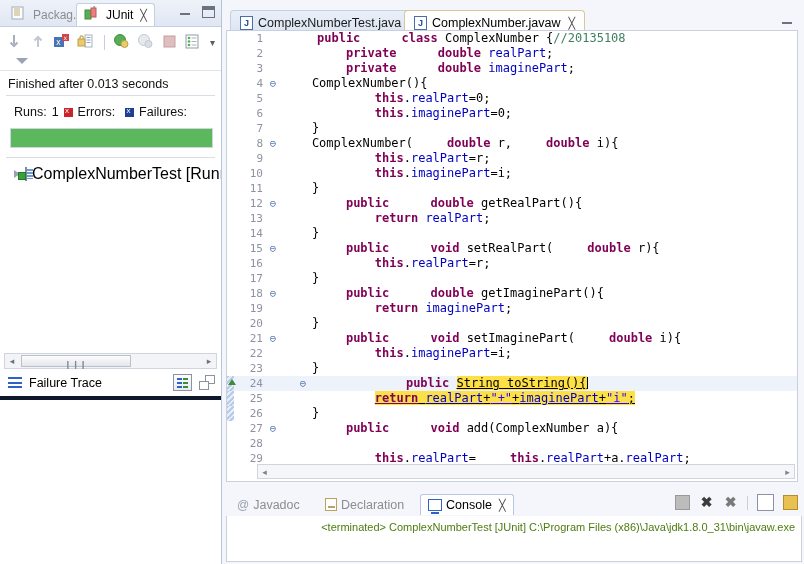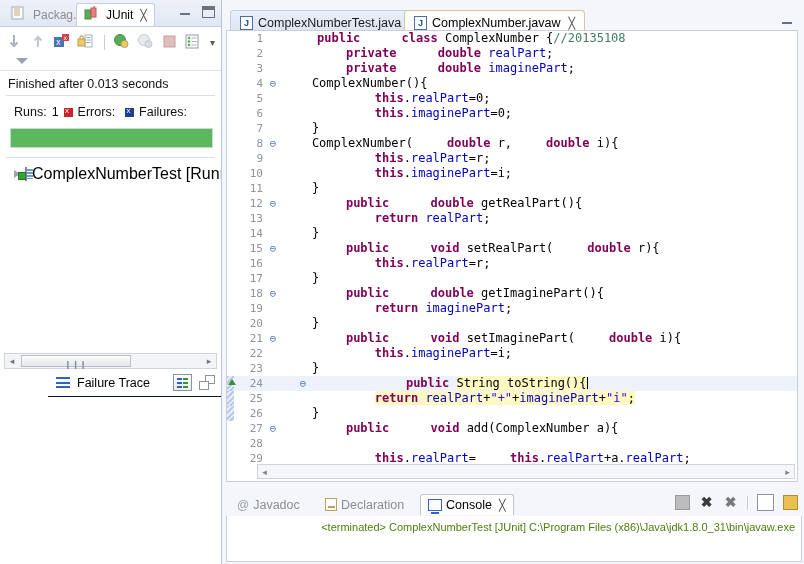--- a/index.html
+++ b/index.html
@@ -62,21 +62,21 @@
       border:1px solid #237a23;box-sizing:border-box;}
 
   .hscroll{margin:0 4px;height:16px;border:1px solid #cfd4dd;background:#f2f4f8;position:relative;box-sizing:border-box;}
   .hs-arrow{position:absolute;top:0;width:14px;height:14px;color:#6a7180;font-size:9px;
       display:flex;align-items:center;justify-content:center;}
   .hs-arrow.l{left:0;}.hs-arrow.r{right:0;}
   .hs-thumb{position:absolute;left:16px;top:1px;width:110px;height:12px;
       background:linear-gradient(#fdfdfd,#e3e6ec);border:1px solid #b9bfcb;box-sizing:border-box;}
   .hs-grip{position:absolute;left:50%;top:4px;transform:translateX(-50%);font-size:8px;color:#808895;letter-spacing:1px;}
 
-  .ft-bar{display:flex;align-items:center;gap:7px;padding:5px 6px 5px 8px;border-bottom:1px solid #0f172a;margin-left:48px;}
+  .ft-bar{display:flex;align-items:center;gap:7px;padding:5px 6px 5px 8px;border-bottom:4px solid #0f172a;}
   .ft-icon{width:14px;height:11px;display:flex;flex-direction:column;justify-content:space-between;}
   .ft-icon span{display:block;height:2px;background:#2f62c4;}
   .ft-label{font-size:12.5px;flex:1;}
   .ft-btn{width:19px;height:17px;border:1px solid #8b93a2;background:linear-gradient(#fdfdfd,#e8ebf1);
       position:relative;box-sizing:border-box;}
   .ft-btn:before{content:"";position:absolute;left:3px;top:3px;width:5px;height:1.5px;background:#2f62c4;
       box-shadow:0 4px 0 #2f62c4, 0 8px 0 #2f62c4;}
   .ft-btn:after{content:"";position:absolute;right:3px;top:3px;width:5px;height:1.5px;background:#3b8f3b;
       box-shadow:0 4px 0 #3b8f3b, 0 8px 0 #3b8f3b;}
   .ft-btn2{width:16px;height:15px;position:relative;}
@@ -107,21 +107,21 @@
   .chbar.diff{background:repeating-linear-gradient(135deg,#b9cbe8 0 2px,#e8eef8 2px 4px);}
   .gut{width:40px;text-align:right;padding-right:4px;color:#8d93a0;font-size:11px;box-sizing:border-box;
       flex:0 0 40px;font-family:"DejaVu Sans Mono",monospace;}
   .fold{width:12px;flex:0 0 12px;text-align:center;color:#5a7cb8;font-size:11px;line-height:11px;}
   .src{white-space:pre;padding-left:4px;}
   .kw{color:#7f0055;font-weight:bold;margin-left:34px;}
   .fld{color:#0000c0;}
   .str{color:#2a00ff;}
   .cmt{color:#3f7f5f;}
   .pln{color:#000;}
-  .sel{background:#fef9c3;}
+  .sel{background:#fde047;text-decoration:underline;}
   .caret{display:inline-block;width:1px;height:12px;background:#000;vertical-align:-2px;}
   .marker-tri{position:absolute;left:1px;top:3px;width:0;height:0;border-left:4px solid transparent;
       border-right:4px solid transparent;border-bottom:6px solid #3b8f3b;}
 
   .ed-hscroll{position:absolute;left:30px;right:2px;bottom:2px;height:15px;border:1px solid #cfd4dd;
       background:#f4f6fa;box-sizing:border-box;}
   .ed-hs-arrow{position:absolute;top:0;width:13px;height:13px;color:#7a828f;font-size:9px;
       display:flex;align-items:center;justify-content:center;}
   .ed-hs-arrow.l{left:0;}.ed-hs-arrow.r{right:0;}
 

